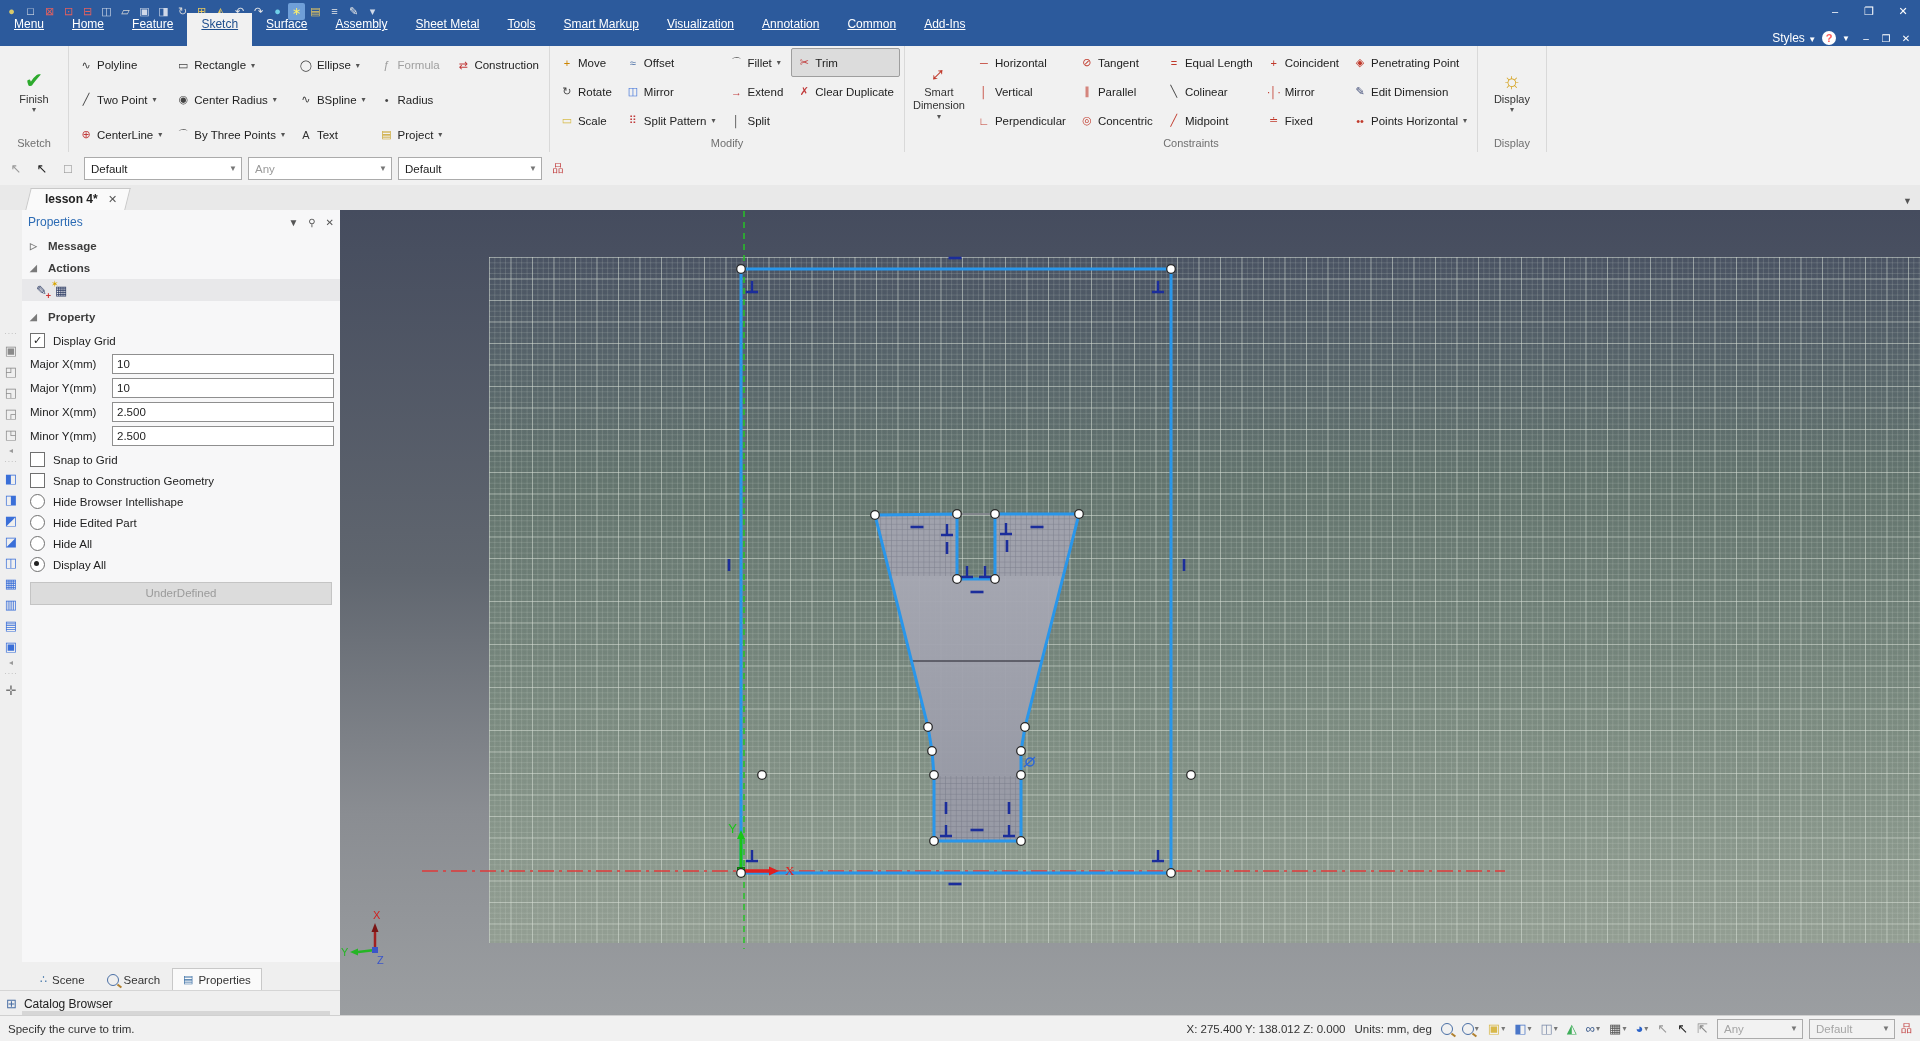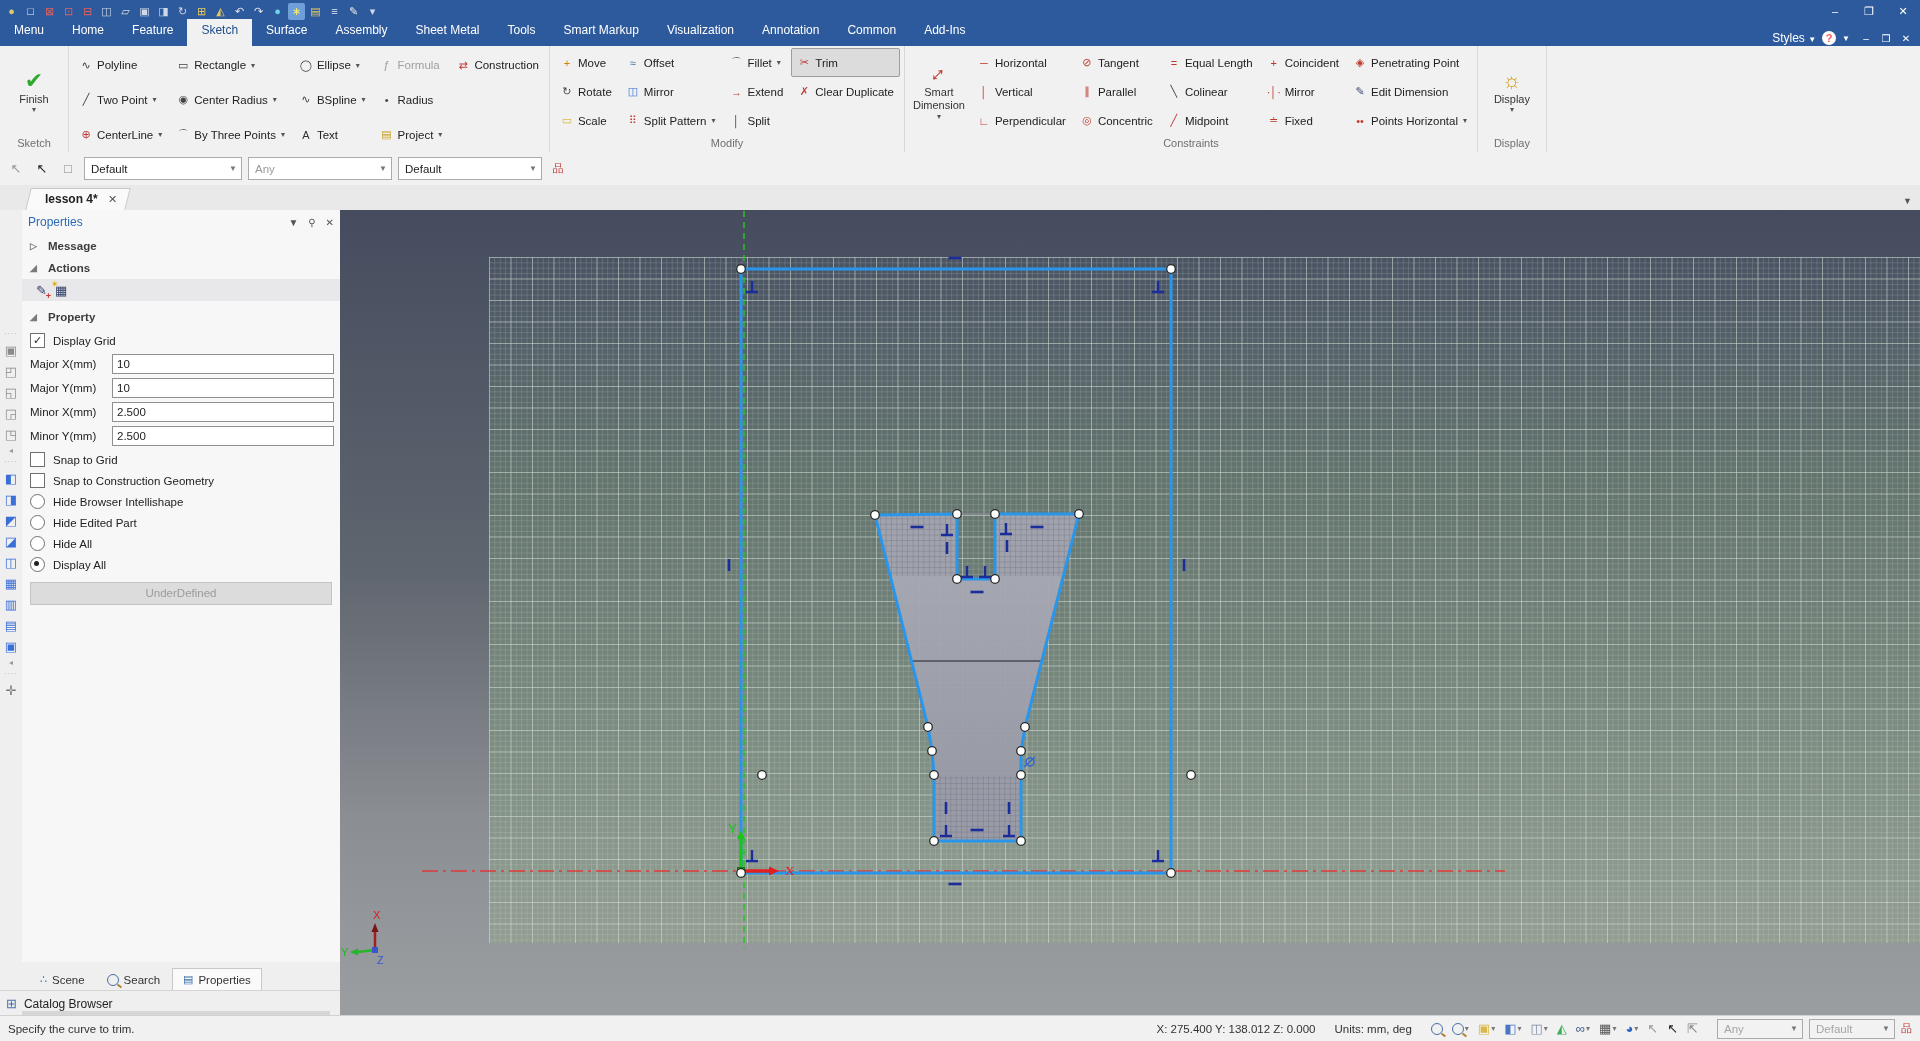--- a/index.html
+++ b/index.html
@@ -9,21 +9,21 @@
   
   #titlebar{left:0;top:0;width:1920px;height:22px;background:#2c5a9c;display:flex;align-items:center;color:#fff;}
   #quickbar{display:flex;align-items:center;gap:2px;padding-left:3px;}
   .qicon{width:17px;height:17px;display:flex;align-items:center;justify-content:center;font-size:11px;border-radius:2px;}
   .qicon.active{background:#6f9fd8;}
   #win-title{position:absolute;left:0;right:0;text-align:center;font-size:12px;pointer-events:none;}
   #twc{margin-left:auto;display:flex;}
   .wbtn{width:34px;height:22px;display:flex;align-items:center;justify-content:center;font-size:11px;color:#fff;}
   
   #menubar{left:0;top:22px;width:1920px;height:24px;background:#2c5a9c;display:flex;align-items:flex-end;color:#fff;}
-  .mtab{font-size:12px;padding:4px 14px 9px;cursor:default;}
+  .mtab{font-size:12px;padding:4px 14px 15px;cursor:default;text-decoration:underline;}
   .mtab.active{background:#f1f1f1;color:#1f4e8c;}
   #menu-right{margin-left:auto;display:flex;align-items:center;gap:6px;padding-right:4px;font-size:12px;}
   .help-q{color:#ff5a5a;background:#fff;border-radius:50%;width:14px;height:14px;font-weight:bold;display:flex;align-items:center;justify-content:center;font-size:11px;}
   .wbtn2{width:20px;height:16px;display:flex;align-items:center;justify-content:center;font-size:10px;}
   
   #ribbon{left:0;top:46px;width:1920px;height:106px;background:#f1f1f1;border-bottom:1px solid #d5d5d5;display:flex;}
   .rgroup{display:flex;flex-direction:column;border-right:1px solid #d9d9d9;padding:2px 4px 0;}
   .rbody{display:flex;flex:1;align-items:stretch;gap:2px;}
   .rlabel{text-align:center;font-size:11px;color:#707070;padding:2px 0 3px;}
   .bigbtn{width:56px;display:flex;flex-direction:column;align-items:center;justify-content:center;font-size:11px;color:#333;text-align:center;line-height:1.15;padding:1px 2px;}
@@ -91,21 +91,21 @@
       linear-gradient(to right,rgba(218,226,216,.45) 1px,transparent 1px),
       linear-gradient(to bottom,rgba(218,226,216,.45) 1px,transparent 1px),
       linear-gradient(to right,rgba(218,226,216,.17) 1px,transparent 1px),
       linear-gradient(to bottom,rgba(218,226,216,.17) 1px,transparent 1px),
       linear-gradient(to bottom,#49526226 , #49526200),
       linear-gradient(to bottom,#4a5363 0%,#5a686c 16%,#677970 33%,#728379 50%,#7e8e82 68%,#8a988c 85%,#939e93 100%);
     background-size:21.5px 21.5px,21.5px 21.5px,5.375px 5.375px,5.375px 5.375px,100% 100%,100% 100%;}
   #sketch-svg{position:absolute;left:0;top:0;}
   
   #statusbar{left:0;top:1015px;width:1920px;height:26px;background:#f1f1f1;border-top:1px solid #d0d0d0;display:flex;align-items:center;font-size:11.5px;color:#333;padding:0 8px;box-sizing:border-box;}
-  #sb-right{margin-left:auto;display:flex;align-items:center;gap:19px;}
+  #sb-right{margin-left:auto;display:flex;align-items:center;gap:9px;}
   .sico{display:flex;align-items:center;font-size:13px;}
   .sico .dd{font-size:8px;color:#777;margin-left:1px;}
 </style>
 </head>
 <body>
 
 <div id="titlebar" class="abs">
   <div id="quickbar">
       <span class="qicon" style="color: rgb(216, 201, 106);">●</span>
       <span class="qicon" style="color: rgb(240, 240, 240);">□</span>

